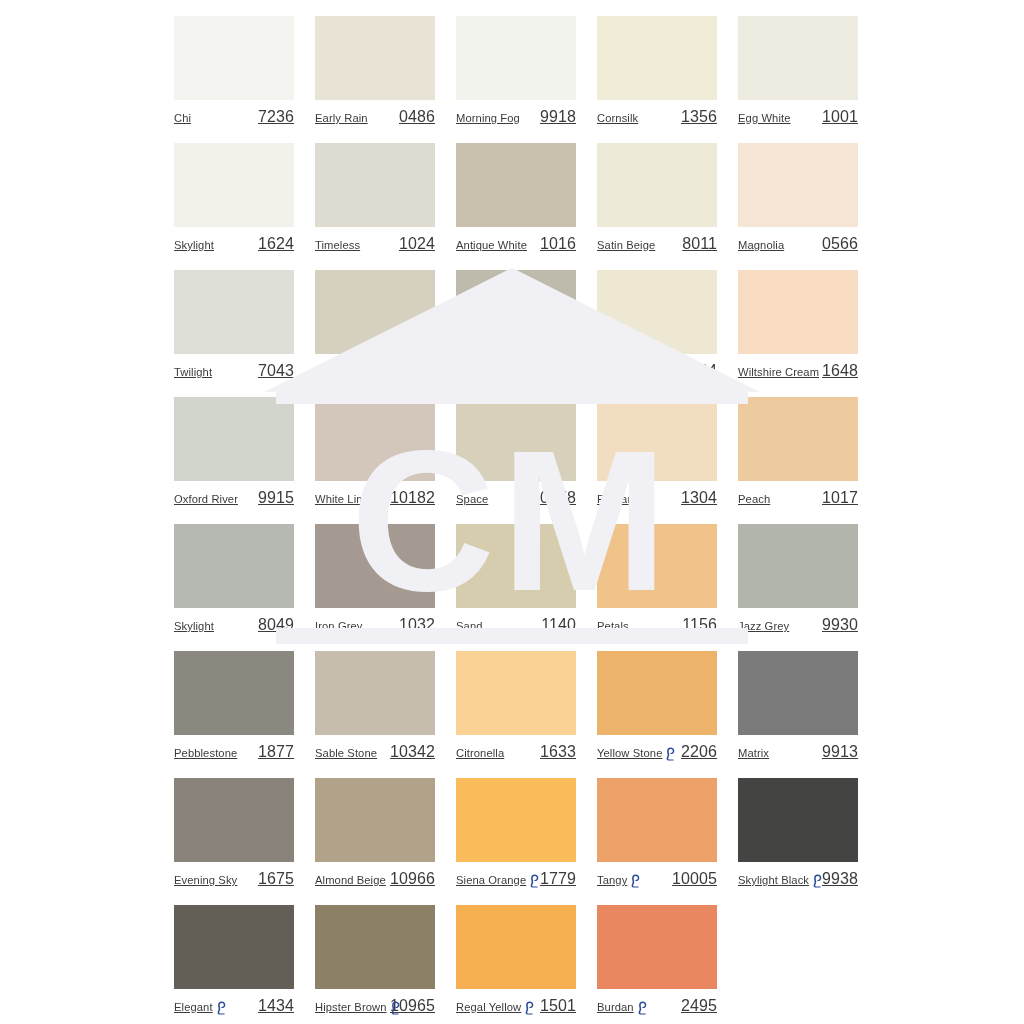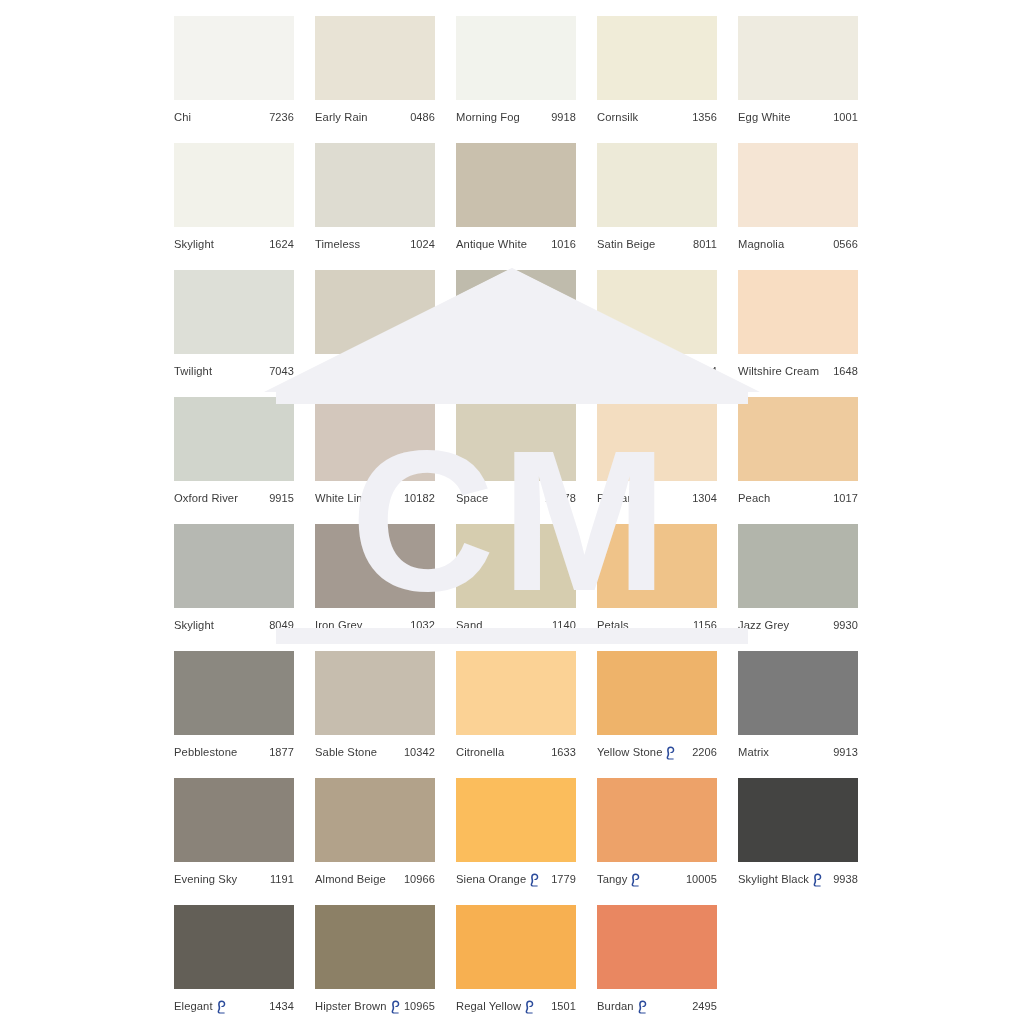--- a/index.html
+++ b/index.html
@@ -69,28 +69,30 @@
     display: flex;
     align-items: center;
     min-width: 0;
   }
 
   .swatch-name {
     font-size: 11.2px;
     color: #3b3b3b;
     letter-spacing: 0.1px;
     line-height: 14px;
+    text-decoration: underline;
   }
 
   .swatch-code {
-    font-size: 11px;
+    font-size: 16px;
     color: #3b3b3b;
     letter-spacing: 0.1px;
     line-height: 14px;
     margin-left: 8px;
+    text-decoration: underline;
   }
 
   .penguin-icon {
     display: inline-block;
     width: 11px;
     height: 14px;
     margin-left: 3px;
     margin-right: 1px;
     flex: 0 0 auto;
     position: relative;
@@ -388,21 +390,21 @@
           </div>
           <span class="swatch-code">9913</span>
         </div>
       </div>
       <div class="swatch-cell">
         <div class="swatch-chip" style="background-color: rgb(138, 131, 121);"></div>
         <div class="swatch-label-row">
           <div class="swatch-name-wrap">
             <span class="swatch-name">Evening Sky</span>
           </div>
-          <span class="swatch-code">1191</span>
+          <span class="swatch-code">1675</span>
         </div>
       </div>
       <div class="swatch-cell">
         <div class="swatch-chip" style="background-color: rgb(178, 162, 138);"></div>
         <div class="swatch-label-row">
           <div class="swatch-name-wrap">
             <span class="swatch-name">Almond Beige</span>
           </div>
           <span class="swatch-code">10966</span>
         </div>

